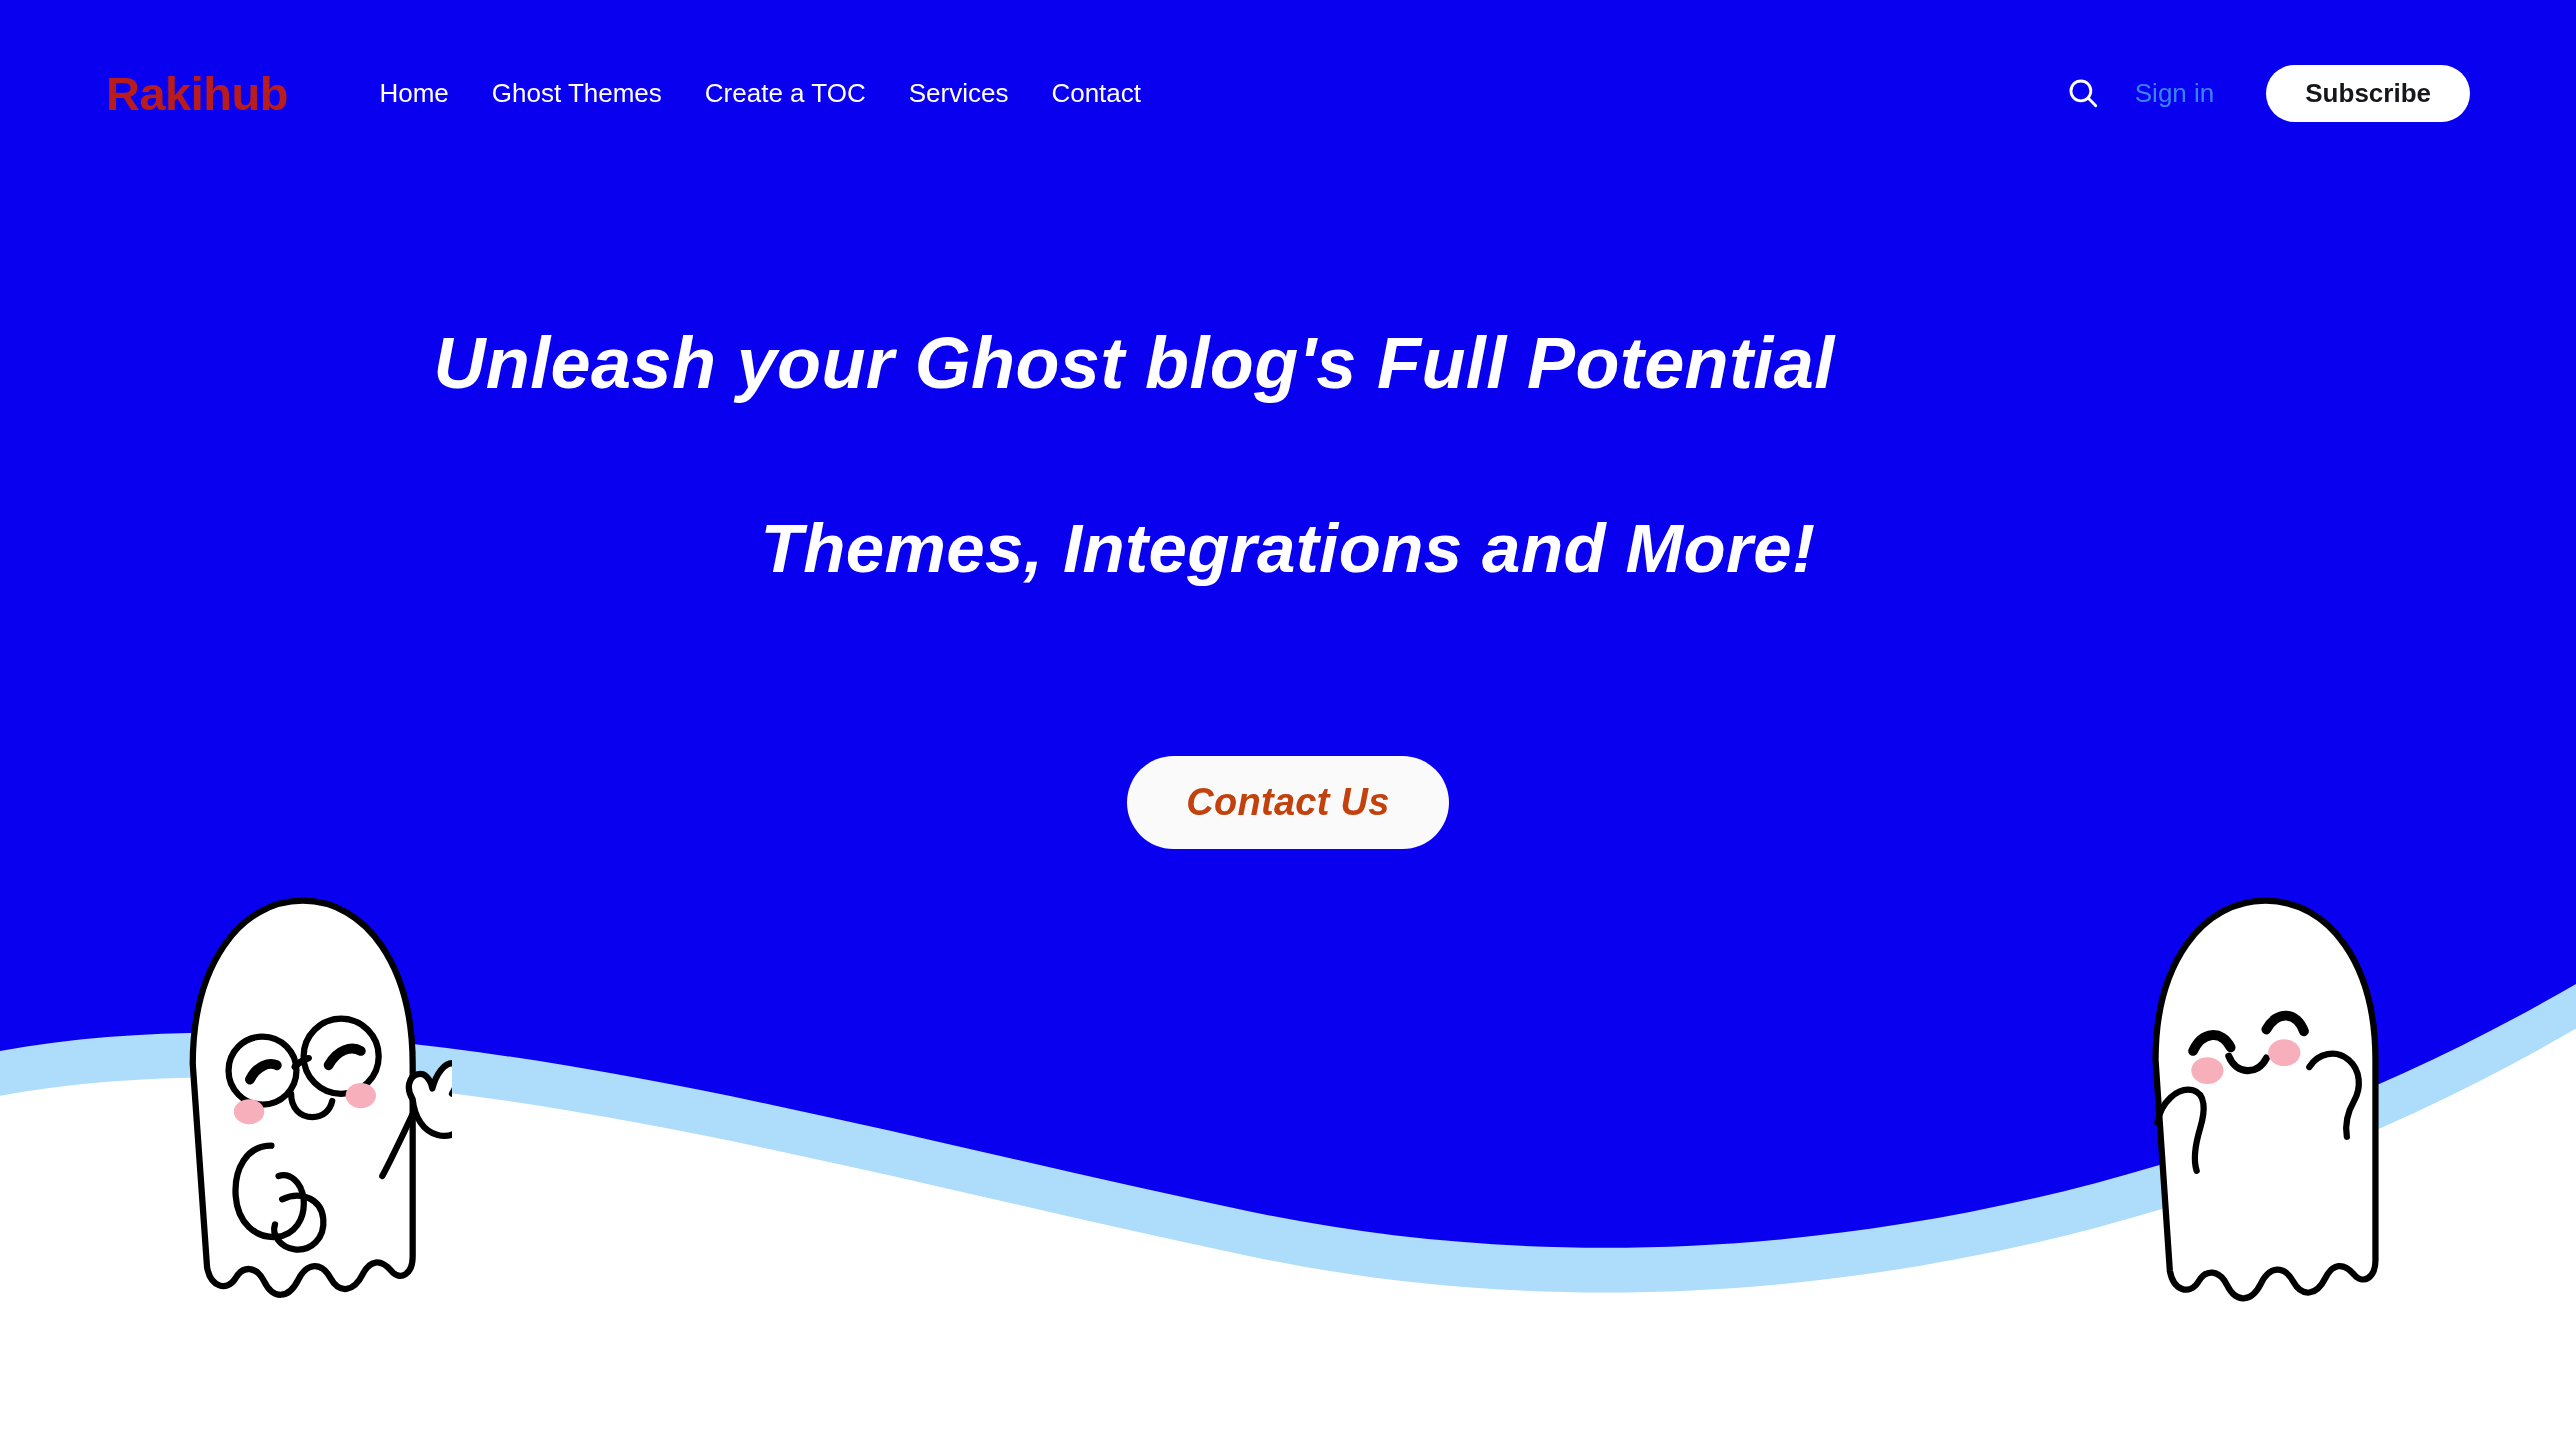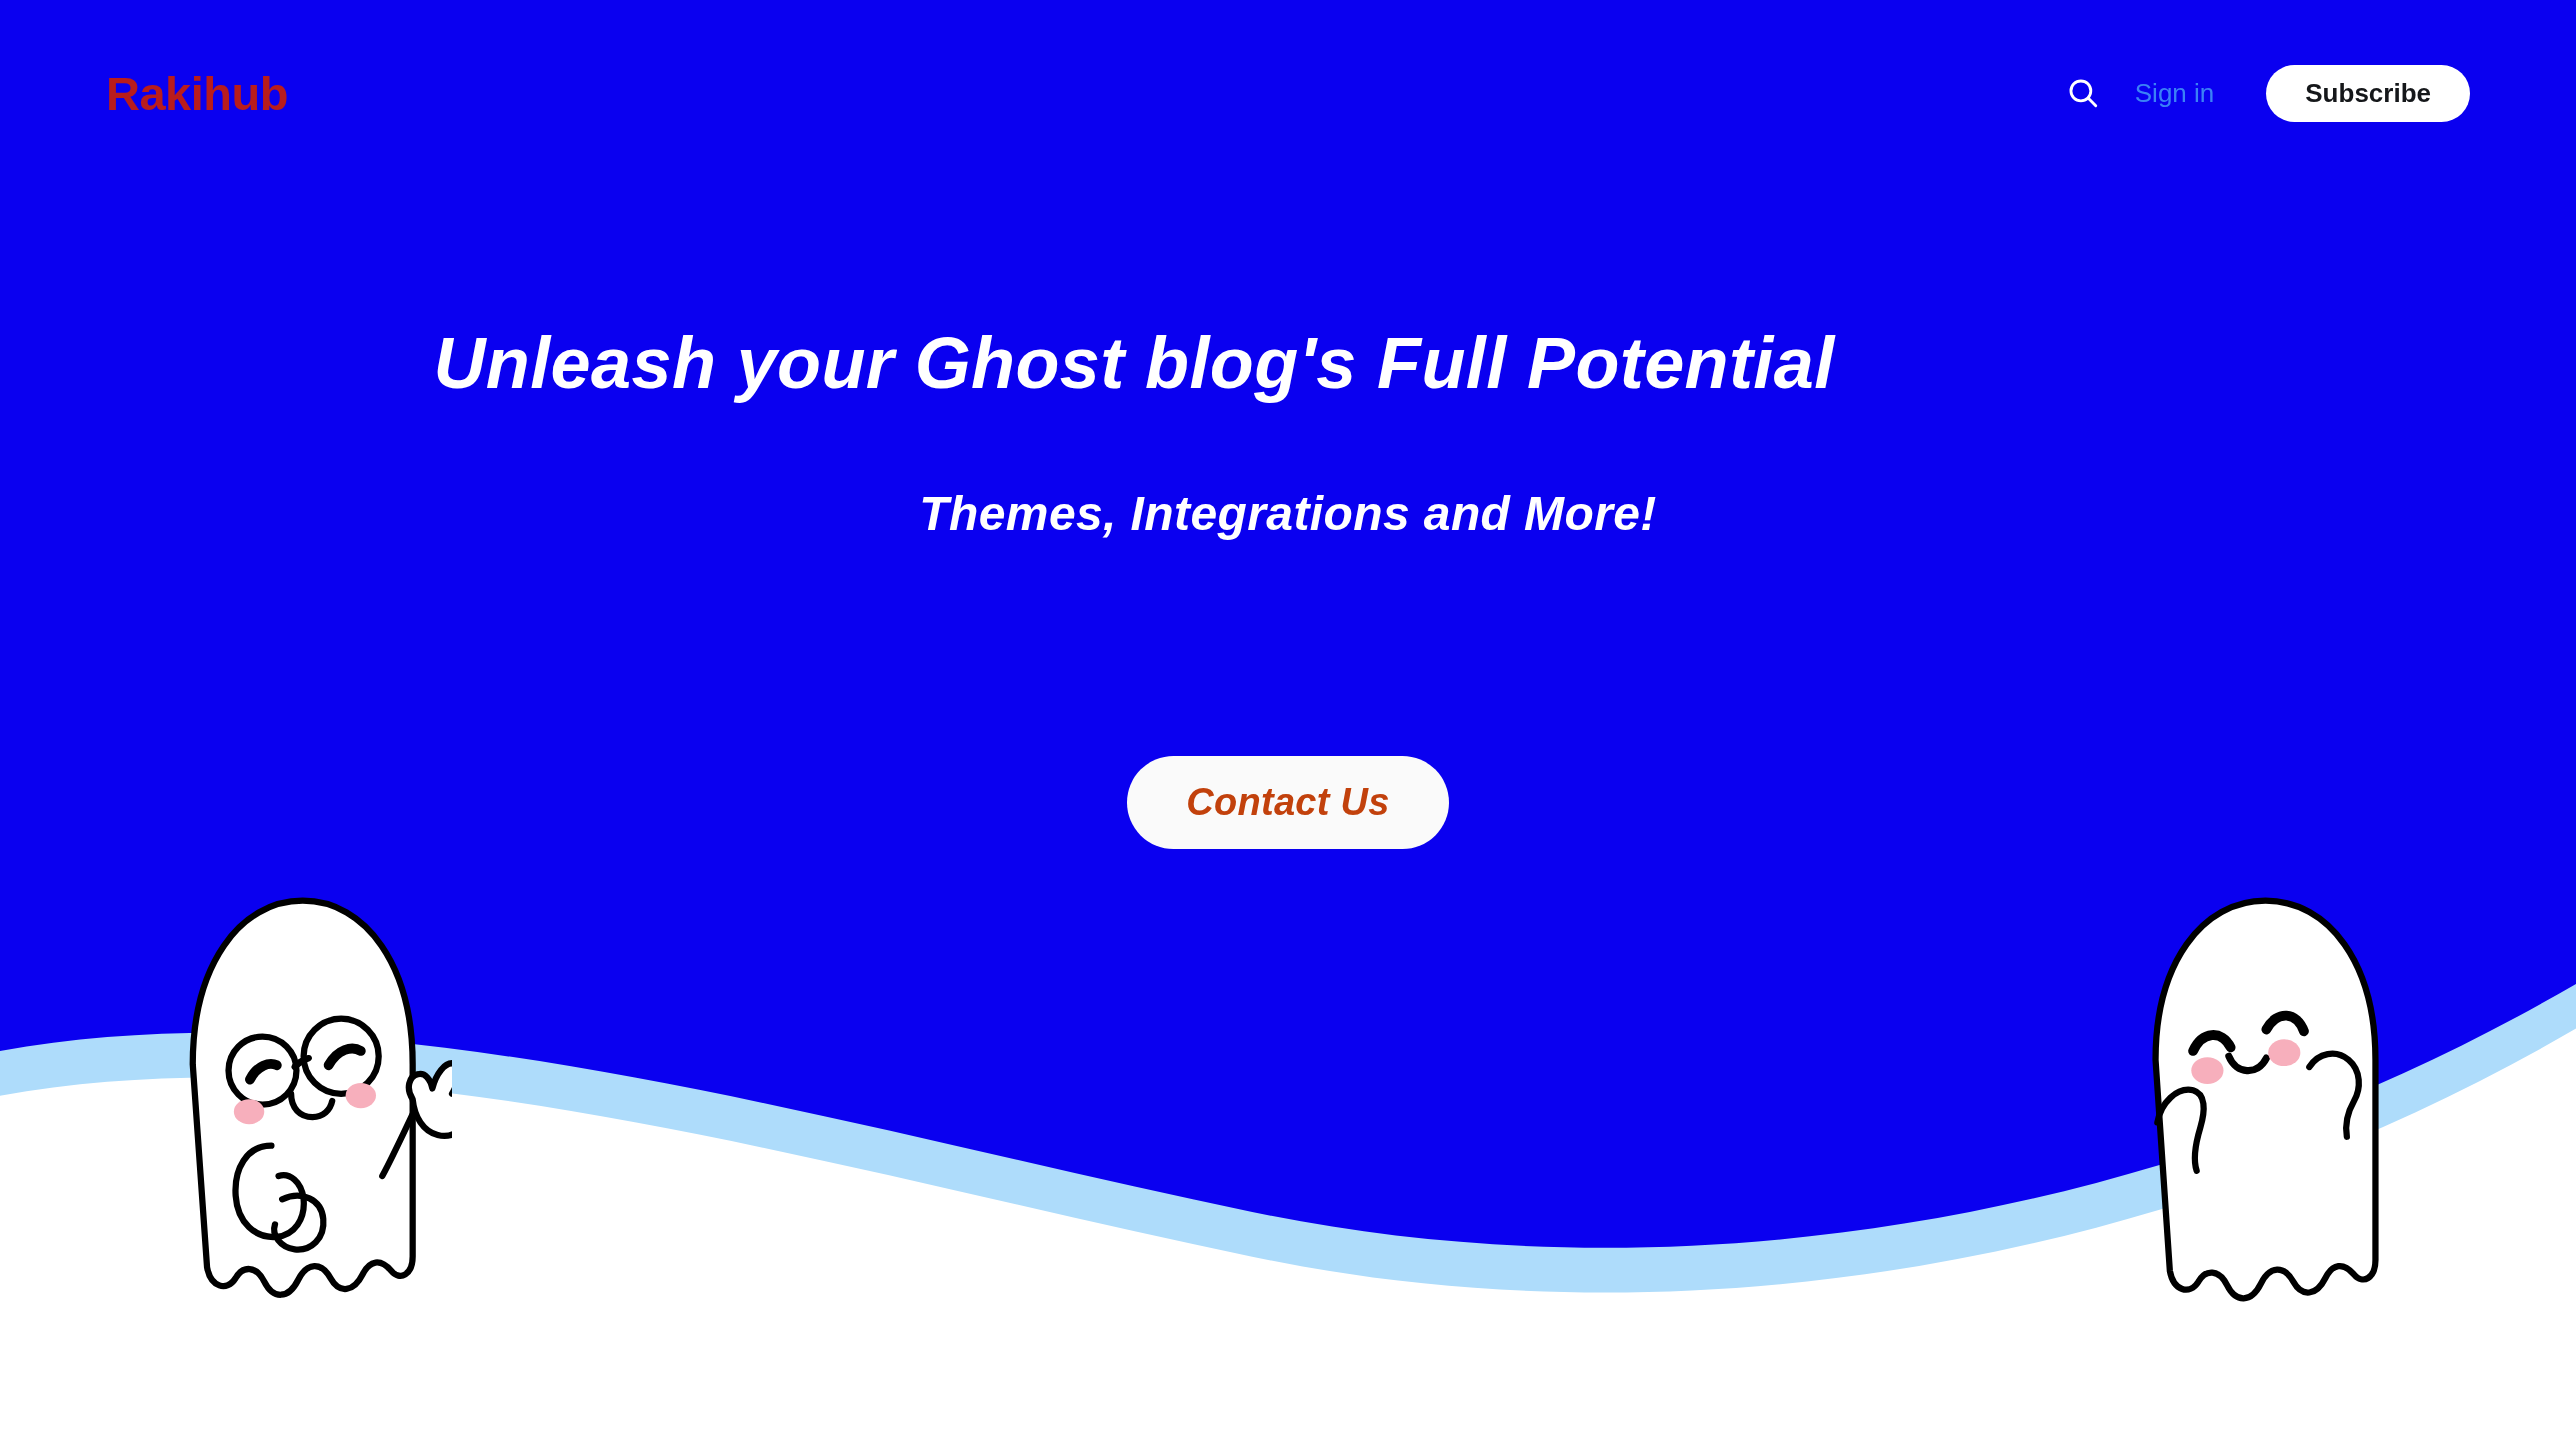--- a/index.html
+++ b/index.html
@@ -135,23 +135,23 @@
     font-size:72px;
     font-weight:bold;
     font-style:italic;
     color:#ffffff;
     line-height:1.12;
     letter-spacing:0.4px;
     white-space:nowrap;
   }
   .hero-subtitle {
     position:absolute;
-    left:0; top:487px;
-    width:2576px;
-    font-size:48px;
+    left:0; top:510px;
+    width:2576px;
+    font-size:69px;
     font-weight:bold;
     font-style:italic;
     color:#ffffff;
     line-height:1.12;
     letter-spacing:0.4px;
     white-space:nowrap;
   }
   .hero-cta-wrap {
     position:absolute;
     left:0; top:756px;
@@ -208,20 +208,27 @@
                C 1850,1450 2400,1380 2880,1100
                L 2880,0 L 0,0 Z" fill="#0A00F0"></path>
     </svg>
   </div>
 
   <header class="site-header">
     <div class="header-inner">
 
       <a class="brand" href="#">Rakihub</a>
 
+      <nav class="main-nav">
+        <a class="nav-link" href="#">Home</a>
+        <a class="nav-link" href="#">Ghost Themes</a>
+        <a class="nav-link" href="#">Create a TOC</a>
+        <a class="nav-link" href="#">Services</a>
+        <a class="nav-link" href="#">Contact</a>
+      </nav>
 
       <div class="header-spacer"></div>
 
       <div class="header-right">
 
         <button class="search-btn">
           <span>
             <svg width="34" height="34" viewBox="0 0 24 24" fill="none" stroke="#ffffff" stroke-width="2" stroke-linecap="round">
               <circle cx="10.5" cy="10.5" r="7"></circle>
               <line x1="15.6" y1="15.6" x2="21" y2="21"></line>

